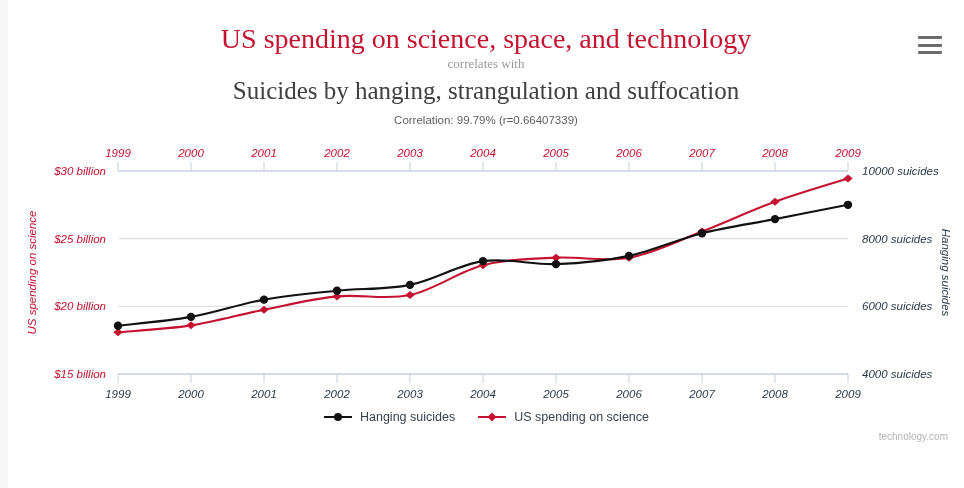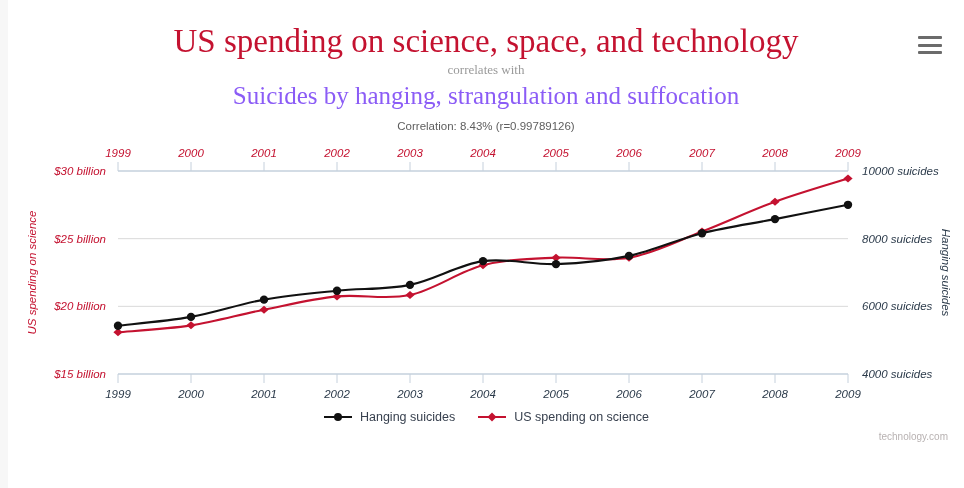--- a/index.html
+++ b/index.html
@@ -16,29 +16,29 @@
   .hamburger{
     position:absolute;right:22px;top:36px;width:24px;height:18px;
     display:flex;flex-direction:column;justify-content:space-between;
     cursor:pointer;
   }
   .hamburger span{display:block;height:3px;width:100%;background:#6b6b6b;border-radius:1px;}
 
   .titleblock{position:absolute;left:0;top:24px;width:956px;text-align:center;}
   .title-a{
     font-family:"Liberation Serif",serif;
-    font-size:33px;color:#c41230;line-height:1.05;font-weight:400;
+    font-size:28px;color:#c41230;line-height:1.05;font-weight:400;
   }
   .title-mid{
     font-family:"Liberation Serif",serif;
     font-size:13px;color:#9a9a9a;line-height:1.4;margin-top:2px;
   }
   .title-b{
     font-family:"Liberation Serif",serif;
-    font-size:25px;color:#8b5cf6;line-height:1.15;margin-top:3px;font-weight:400;
+    font-size:25px;color:#404040;line-height:1.15;margin-top:3px;font-weight:400;
   }
   .corr{
     font-size:11.5px;color:#5e5e5e;margin-top:9px;
   }
 
   .chartwrap{position:absolute;left:0;top:140px;width:956px;height:260px;font-style:italic;}
   svg{display:block;}
 
   .legend{
     position:absolute;left:0;top:410px;width:956px;
@@ -65,21 +65,21 @@
   <div class="hamburger">
     <span></span>
     <span></span>
     <span></span>
   </div>
 
   <div class="titleblock">
     <div class="title-a">US spending on science, space, and technology</div>
     <div class="title-mid">correlates with</div>
     <div class="title-b">Suicides by hanging, strangulation and suffocation</div>
-    <div class="corr">Correlation: 8.43% (r=0.99789126)</div>
+    <div class="corr">Correlation: 99.79% (r=0.66407339)</div>
   </div>
 
   <div class="chartwrap">
     <svg id="chart-svg" width="956" height="260" viewBox="0 0 956 260">
         <line x1="110" y1="234" x2="840" y2="234" stroke="#c5d0dc" stroke-width="1.5"></line>
         <line x1="110" y1="166.33333333333334" x2="840" y2="166.33333333333334" stroke="#d9d9d9" stroke-width="1"></line>
         <line x1="110" y1="98.66666666666669" x2="840" y2="98.66666666666669" stroke="#d9d9d9" stroke-width="1"></line>
         <line x1="110" y1="31" x2="840" y2="31" stroke="#c5d0dc" stroke-width="1.5"></line>
         <line x1="110" y1="31" x2="110" y2="22" stroke="#c5d0dc" stroke-width="1"></line>
         <line x1="110" y1="234" x2="110" y2="243" stroke="#c5d0dc" stroke-width="1"></line>

